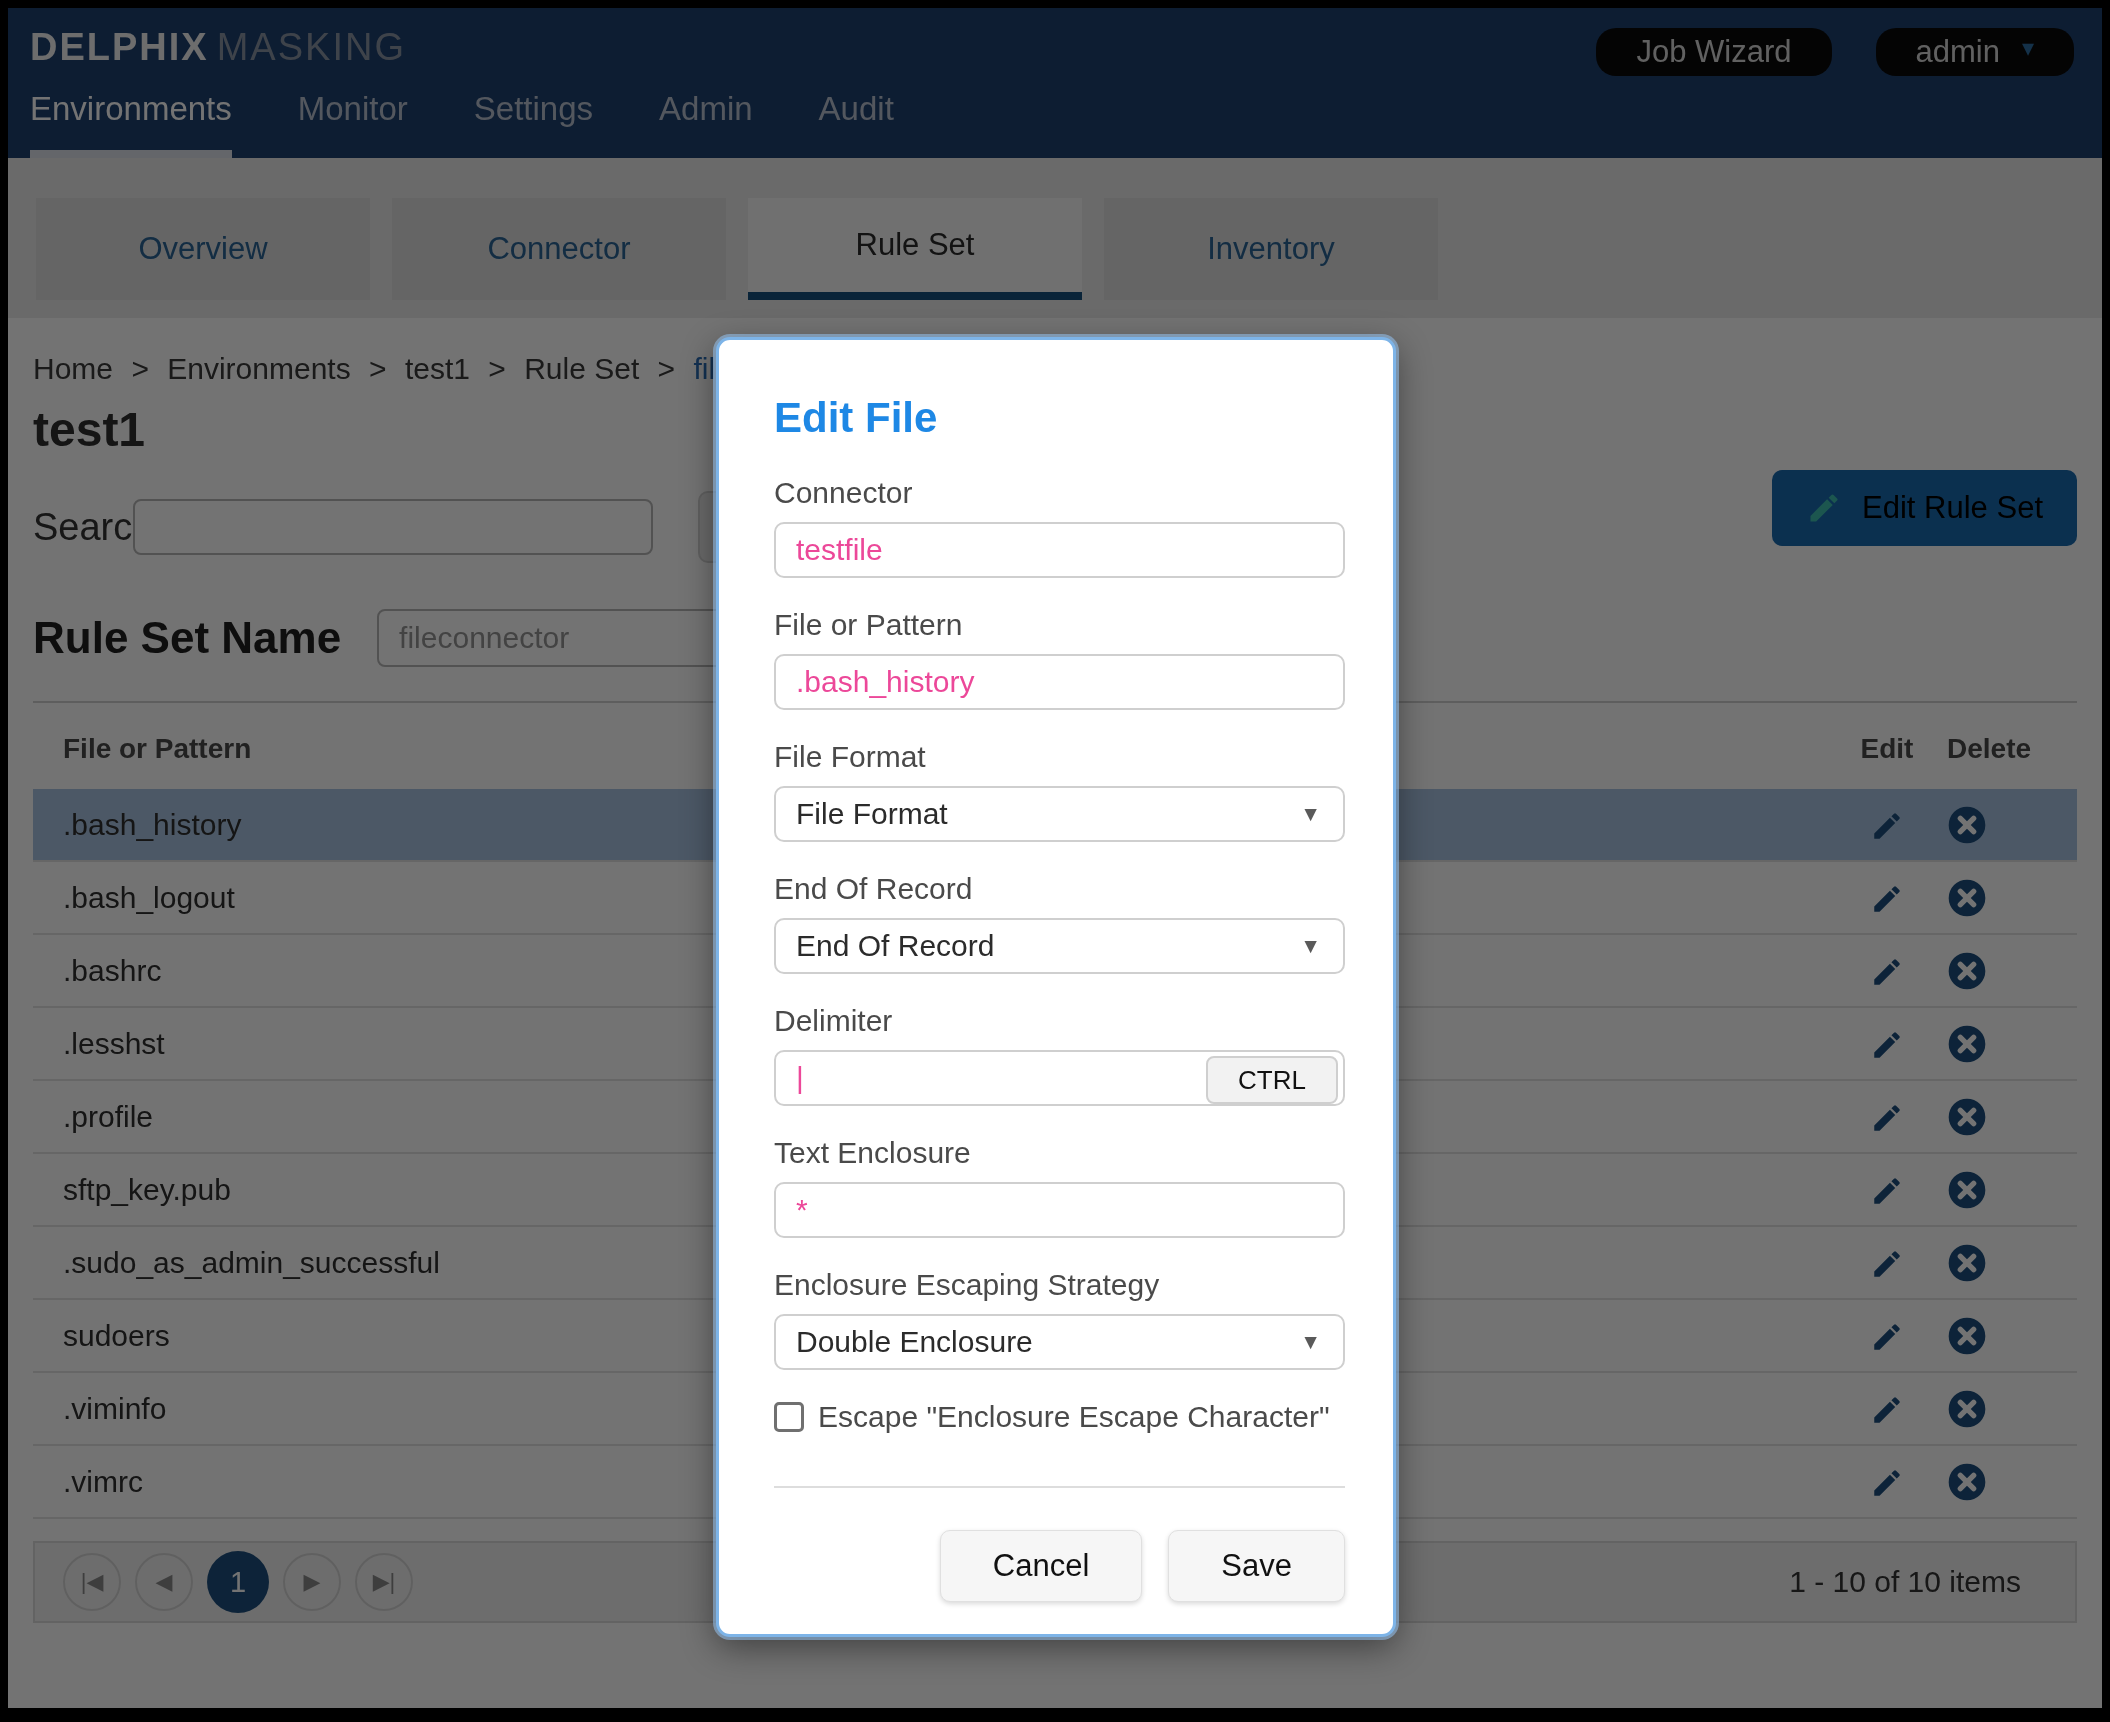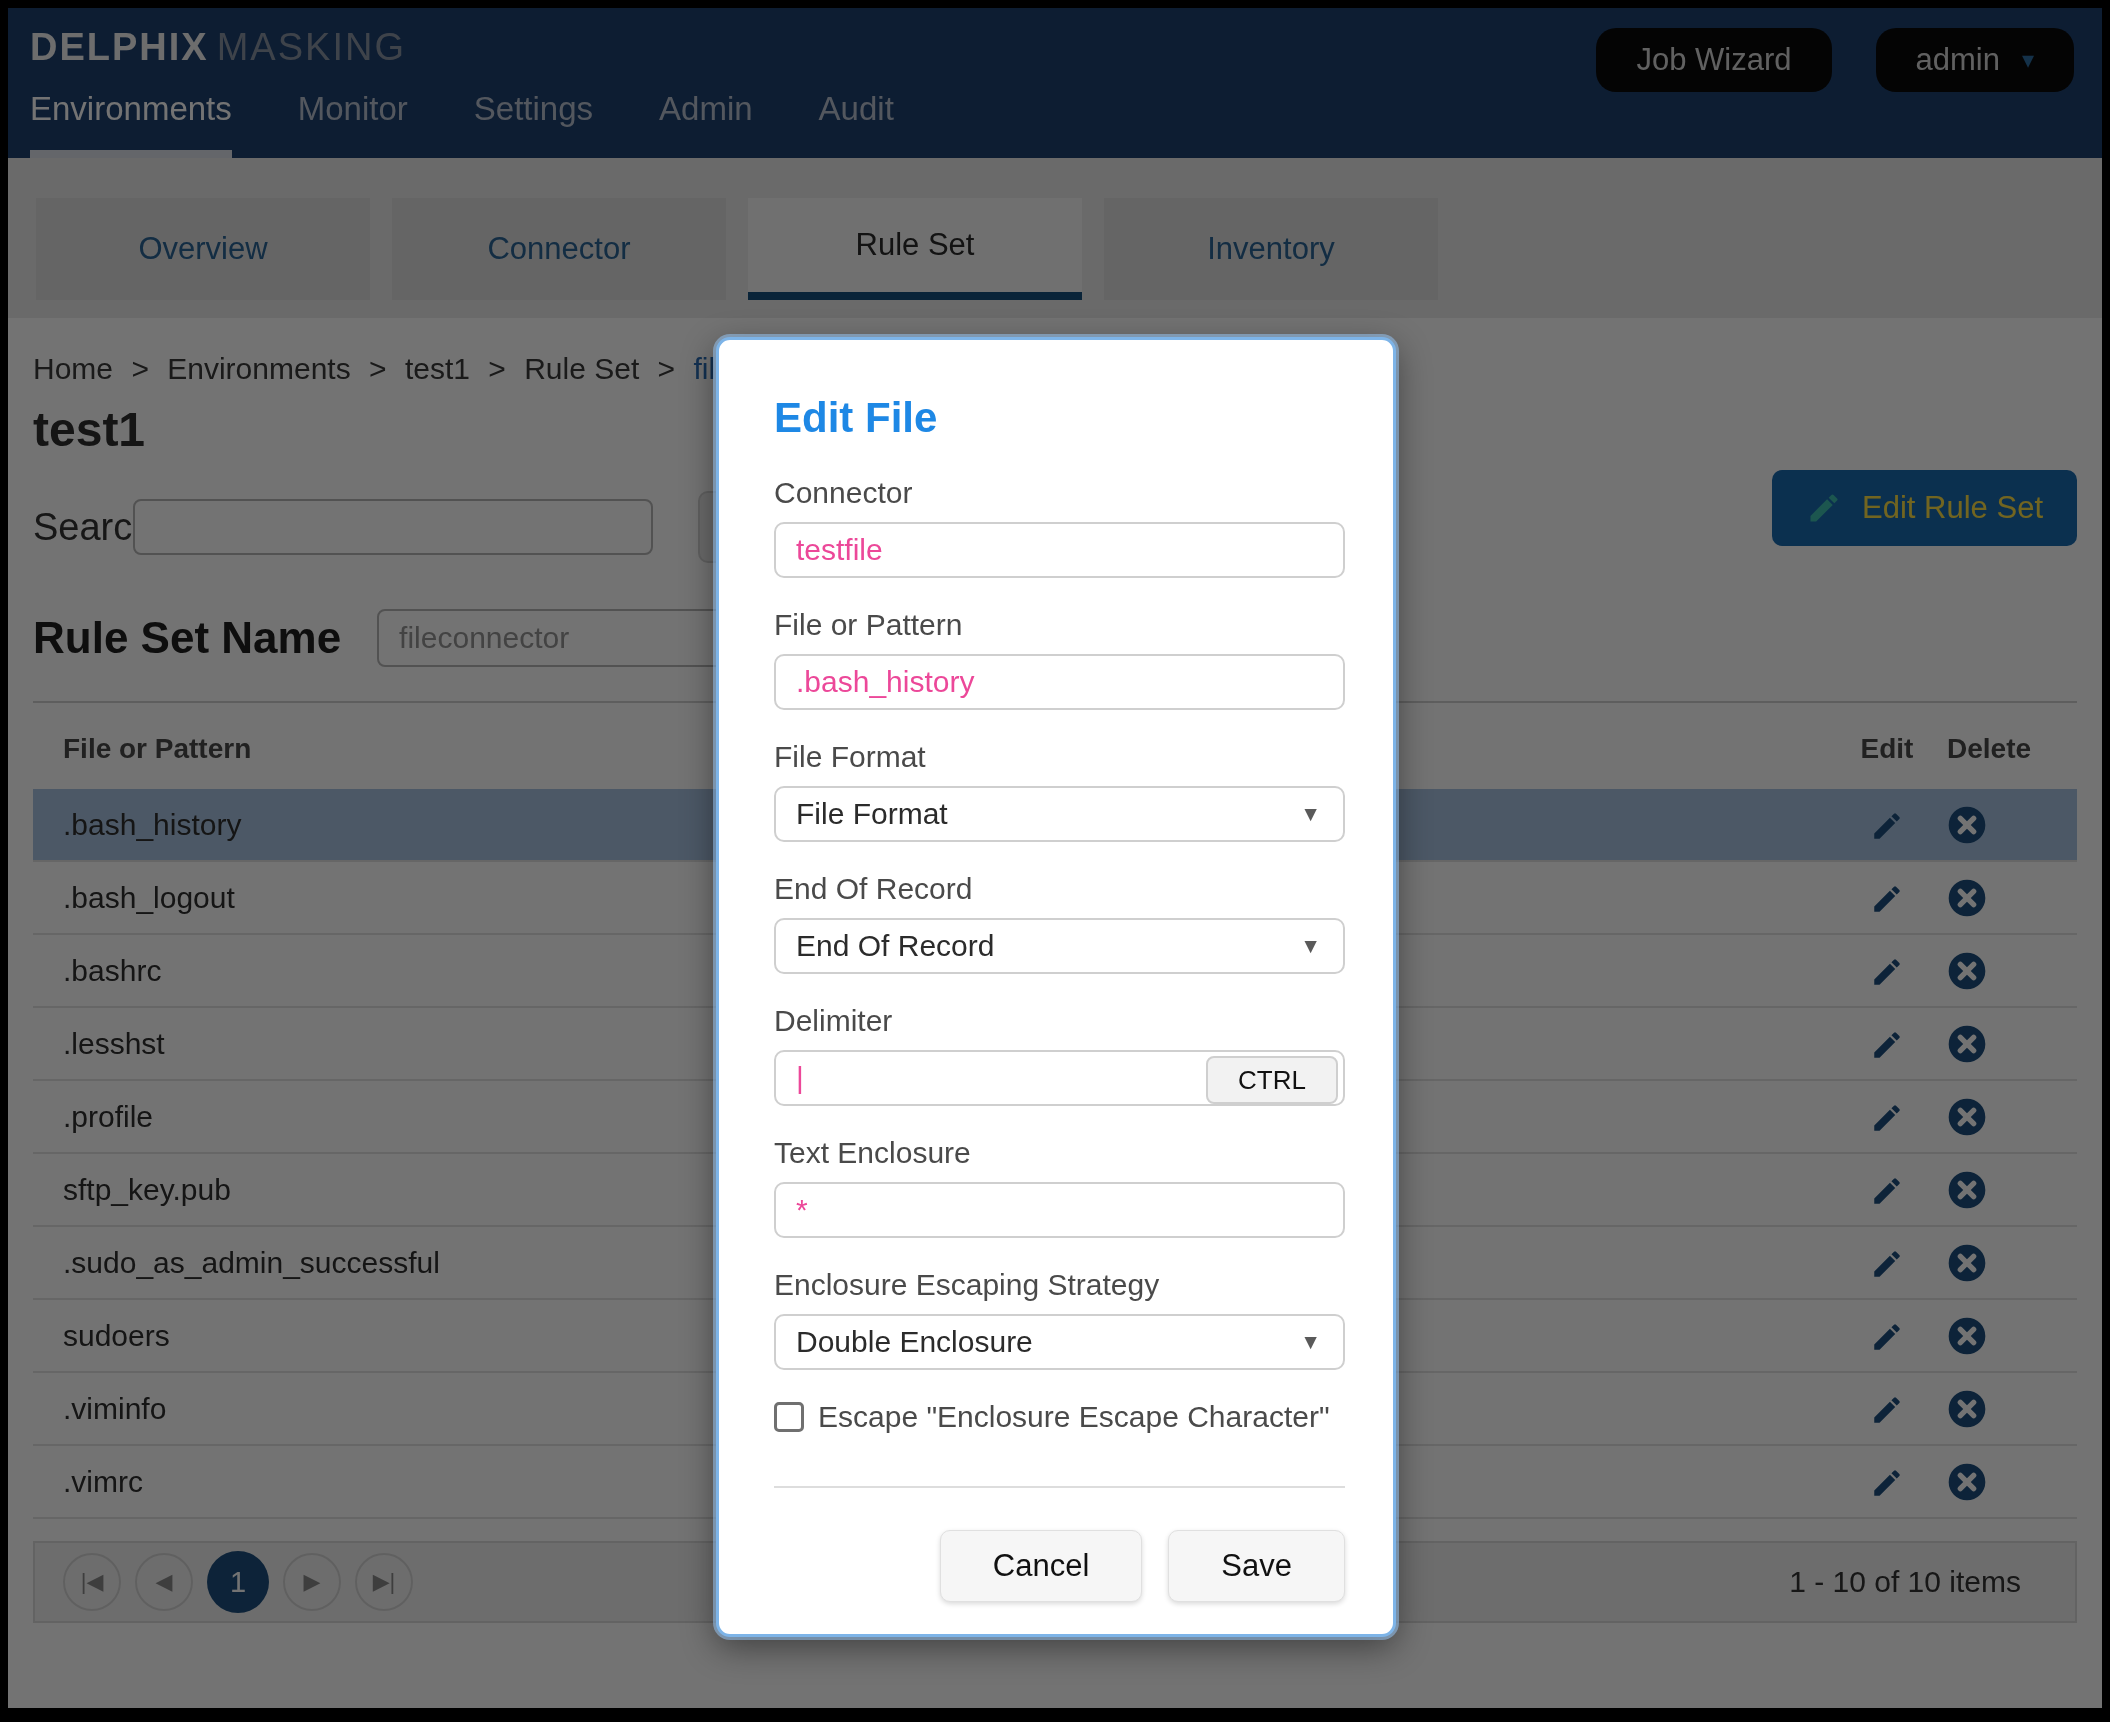--- a/index.html
+++ b/index.html
@@ -12,22 +12,22 @@
     border-bottom-width: 14px;
     overflow: hidden;
   }
 
   
   .header { height: 150px; background: #1e4170; position: relative; }
   .logo { position: absolute; left: 22px; top: 18px; font-size: 38px; font-weight: bold; letter-spacing: 2px; }
   .logo .primary { color: #f2f2f2; }
   .logo .secondary { color: #8b95a5; font-weight: normal; margin-left: 8px; }
   .header-buttons { position: absolute; right: 28px; top: 20px; display: flex; gap: 44px; }
-  .hbtn { background: #0b0b0b; border-radius: 20px; padding: 14px 40px; color: #d8d8d8;
-          font-size: 31px; display: flex; align-items: center; gap: 22px; cursor: pointer; }
+  .hbtn { background: #0b0b0b; border-radius: 20px; padding: 6px 40px; color: #d8d8d8;
+          font-size: 31px; display: flex; align-items: flex-start; gap: 22px; cursor: pointer; }
   .hbtn .caret { color: #2d6da3; font-size: 24px; }
   .nav { position: absolute; left: 22px; bottom: 0; display: flex; gap: 66px; }
   .nav-item { font-size: 33px; color: #b9c2d0; padding-bottom: 22px; cursor: pointer; }
   .nav-item.active { color: #ffffff; border-bottom: 8px solid rgba(255,255,255,0.85); }
 
   
   .tabbar { background: #ececec; height: 160px; padding: 40px 0 0 28px; display: flex; gap: 22px; }
   .tab { width: 334px; height: 102px; display: flex; align-items: center; justify-content: center;
          font-size: 31px; background: #e0e0e0; color: #2b6496; cursor: pointer; }
   .tab.active { background: #f8f8f8; color: #2b2b2b; border-bottom: 8px solid #17507f; }
@@ -39,21 +39,21 @@
   .breadcrumb .current { color: #2a6db5; }
   .page-title { font-size: 48px; font-weight: bold; color: #2f2f2f; margin: 16px 0 0 0; }
 
   .search-row { margin-top: 34px; display: flex; align-items: center; height: 72px; }
   .search-label { font-size: 38px; color: #333; width: 100px; }
   .search-input { width: 520px; height: 56px; border: 2px solid #b5b5b5; border-radius: 8px;
                   font-size: 28px; padding: 0 18px; color: #222; background: #fff; }
   .search-extra { width: 90px; height: 72px; background: #ececec; border: 2px solid #d5d5d5;
                   border-radius: 10px; margin-left: 45px; }
   .edit-ruleset-btn { position: absolute; right: 25px; top: 118px; height: 76px;
-                      background: #1a6bb0; border-radius: 10px; color: #fde047; font-size: 31px;
+                      background: #1a6bb0; border-radius: 10px; color: #000000; font-size: 31px;
                       display: flex; align-items: center; gap: 20px; padding: 0 34px; cursor: pointer; }
 
   .ruleset-row { margin-top: 46px; display: flex; align-items: center; }
   .ruleset-label { font-size: 44px; font-weight: bold; color: #1f1f1f; margin-right: 36px; }
   .ruleset-input { width: 560px; height: 58px; border: 2px solid #b5b5b5; border-radius: 8px;
                    font-size: 30px; padding: 0 20px; color: #949494; background: #fff; }
 
   
   .table { margin-top: 34px; border-top: 2px solid #d0d0d0; }
   .thead { display: flex; align-items: center; color: #4a4a4a; font-weight: bold; font-size: 28px;

